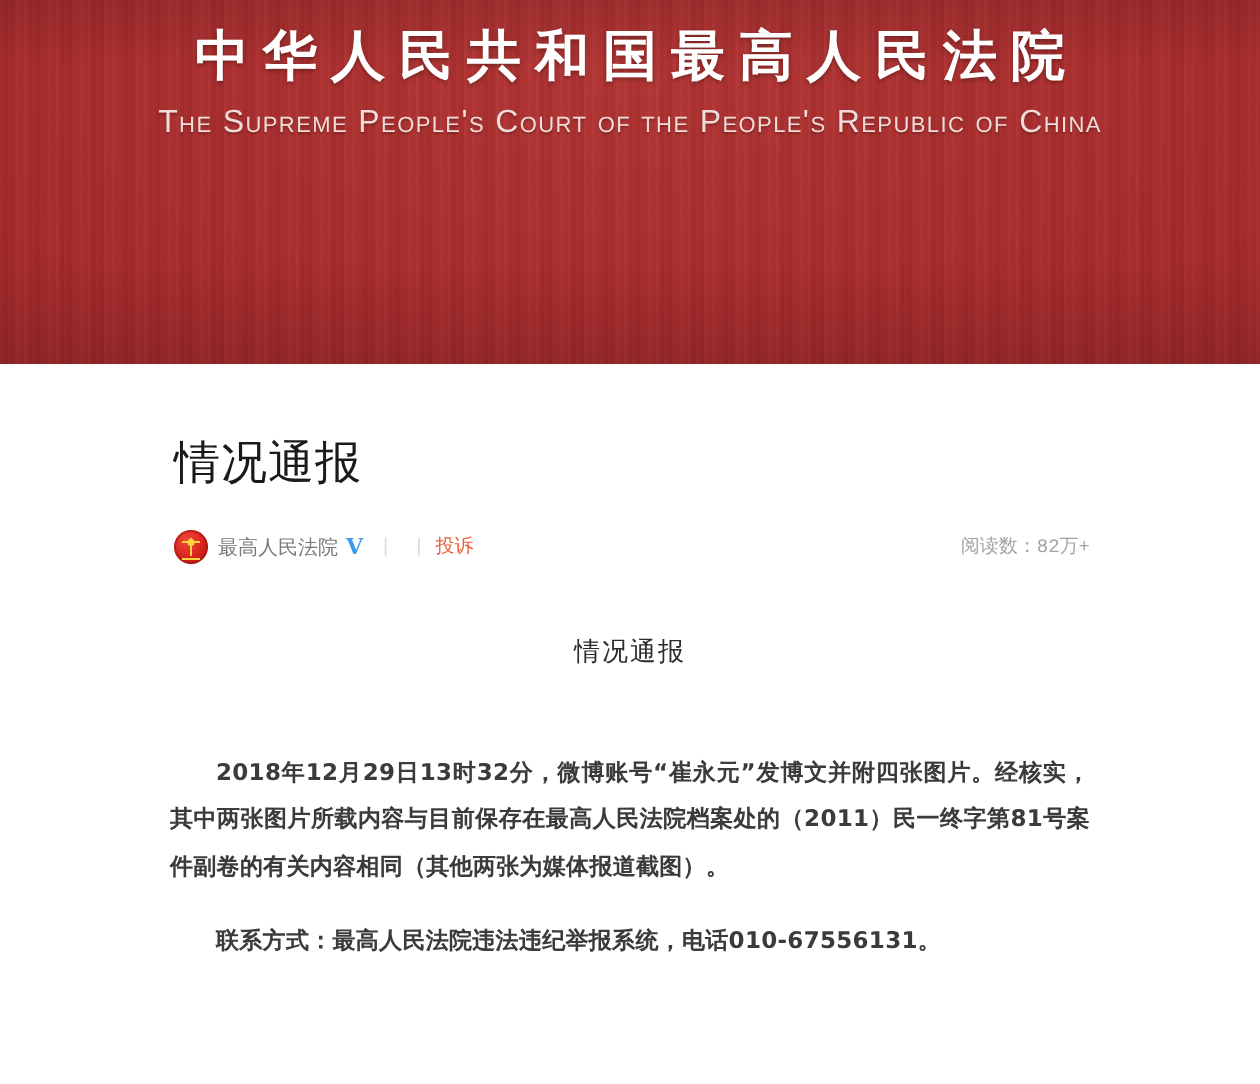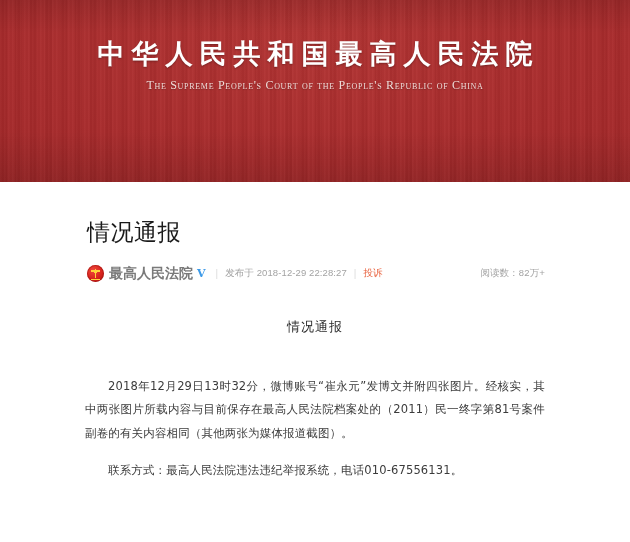--- a/index.html
+++ b/index.html
@@ -34,38 +34,38 @@
     position:absolute; left:0; right:0; top:0; bottom:0;
     background:
       linear-gradient(180deg, rgba(0,0,0,0.10) 0%, rgba(0,0,0,0) 18%, rgba(0,0,0,0) 72%, rgba(0,0,0,0.10) 100%),
       repeating-linear-gradient(90deg, rgba(0,0,0,0.03) 0 7px, rgba(255,255,255,0.015) 7px 15px);
     pointer-events:none;
   }
   .banner-inner{
     position:relative;
     z-index:2;
     text-align:center;
-    padding-top:36px;
+    padding-top:11px;
   }
   .banner-cn{
     color:#ffffff;
     font-family:"DejaVu Serif","Liberation Serif",serif;
     font-weight:700;
     font-size:27px;
     letter-spacing:7px;
     line-height:1.3;
     text-indent:7px;
     text-shadow:0 1px 2px rgba(0,0,0,0.30);
   }
   .banner-en{
     margin-top:7px;
     color:#f0dcd9;
-    font-family:Liberation Serif, serif;
+    font-family:Liberation Sans, sans-serif;
     font-variant:small-caps;
-    font-size:12px;
+    font-size:16px;
     letter-spacing:0.7px;
     white-space:nowrap;
     text-shadow:0 1px 1px rgba(0,0,0,0.25);
   }
 
   
   .page{
     width:630px;
     background:#ffffff;
   }
@@ -118,22 +118,22 @@
   .avatar::after{
     content:"";
     position:absolute;
     left:50%; bottom:2.5px;
     width:9px; height:1.4px;
     margin-left:-4.5px;
     background:#ffd23a;
   }
   .meta-author{
     color:#7a7a7a;
-    font-size:14px;
-    font-weight:700;
+    font-size:10px;
+    font-weight:400;
   }
   .vbadge{
     color:#3d9ae8;
     font-weight:700;
     font-size:11px;
     font-family:"DejaVu Serif","Liberation Serif",serif;
     margin-left:4px;
     margin-right:3px;
   }
   .divider{
@@ -167,20 +167,21 @@
     text-align:center;
     font-size:13px;
     color:#2b2b2b;
     margin-bottom:34px;
     letter-spacing:1px;
   }
   .body p{
     margin:0 0 14px 0;
     text-indent:2em;
     text-align:justify;
+    font-weight:bold;
   }
 </style>
 </head>
 <body>
 
 <div class="banner">
   <div class="banner-inner">
     <div class="banner-cn">中华人民共和国最高人民法院</div>
     <div class="banner-en">The Supreme People's Court of the People's Republic of China</div>
   </div>
@@ -189,21 +190,20 @@
 <div class="page">
   <div class="article">
 
     <h1 class="art-title">情况通报</h1>
 
     <div class="meta">
       <span class="avatar"></span>
       <span class="meta-author">最高人民法院</span>
       <span class="vbadge">V</span>
       <span class="divider">|</span>
-      <span class="meta-time">发布于 2018-12-29 22:28:27</span>
       <span class="divider">|</span>
       <span class="meta-complaint">投诉</span>
       <span class="meta-reads">阅读数：82万+</span>
     </div>
 
     <div class="body">
       <div class="body-heading">情况通报</div>
 
       <p>2018年12月29日13时32分，微博账号“崔永元”发博文并附四张图片。经核实，其中两张图片所载内容与目前保存在最高人民法院档案处的（2011）民一终字第81号案件副卷的有关内容相同（其他两张为媒体报道截图）。</p>
 

